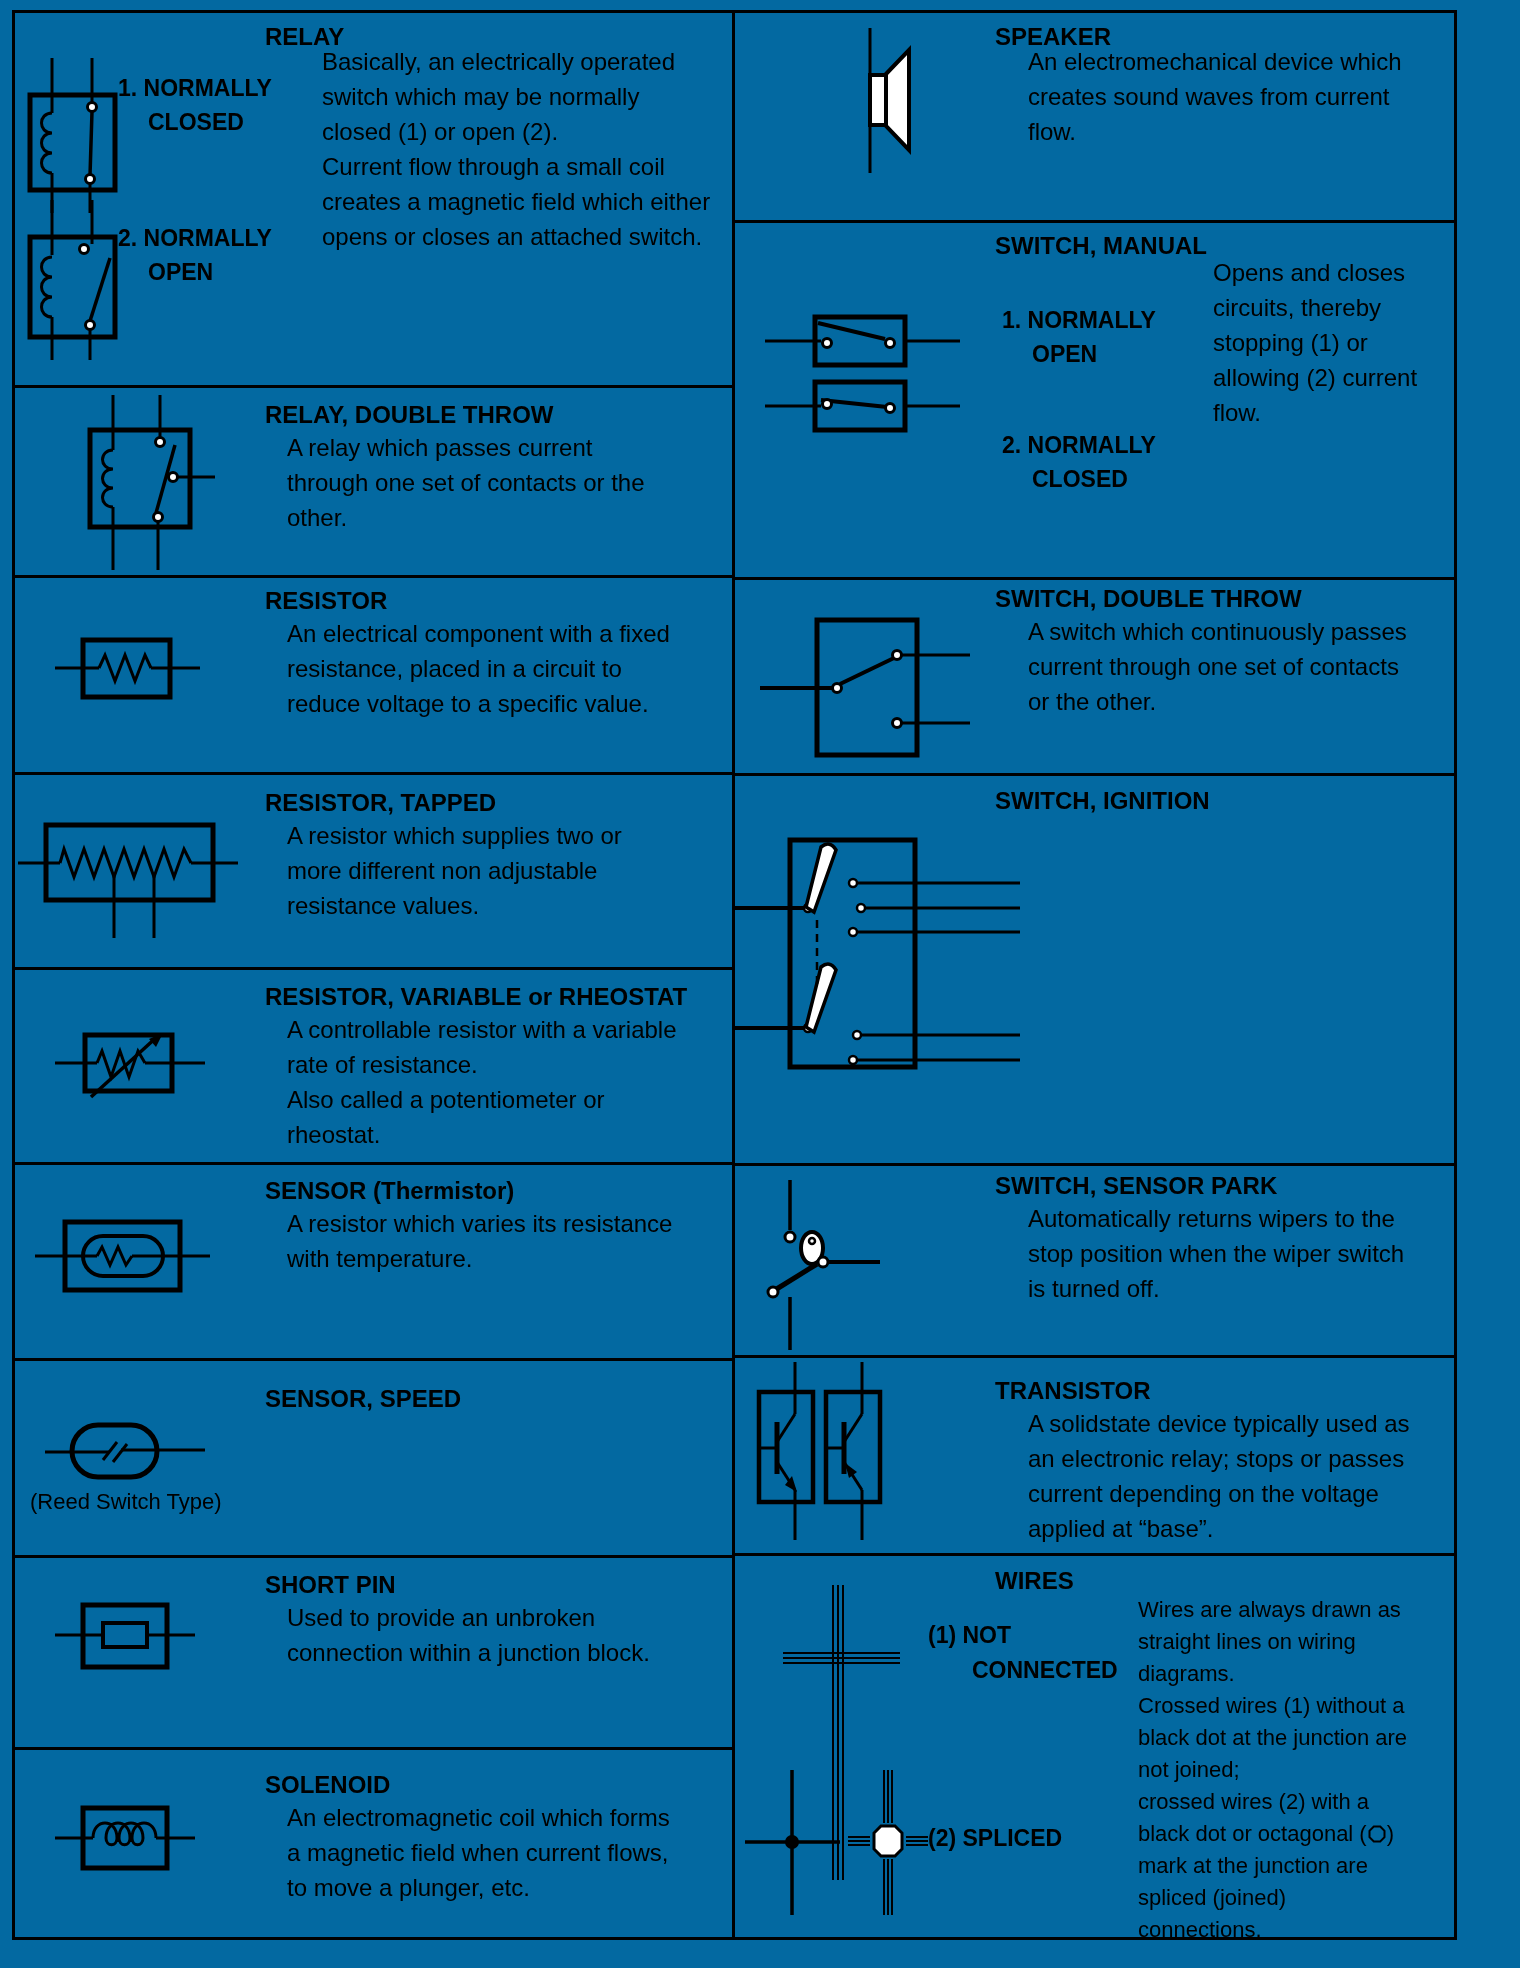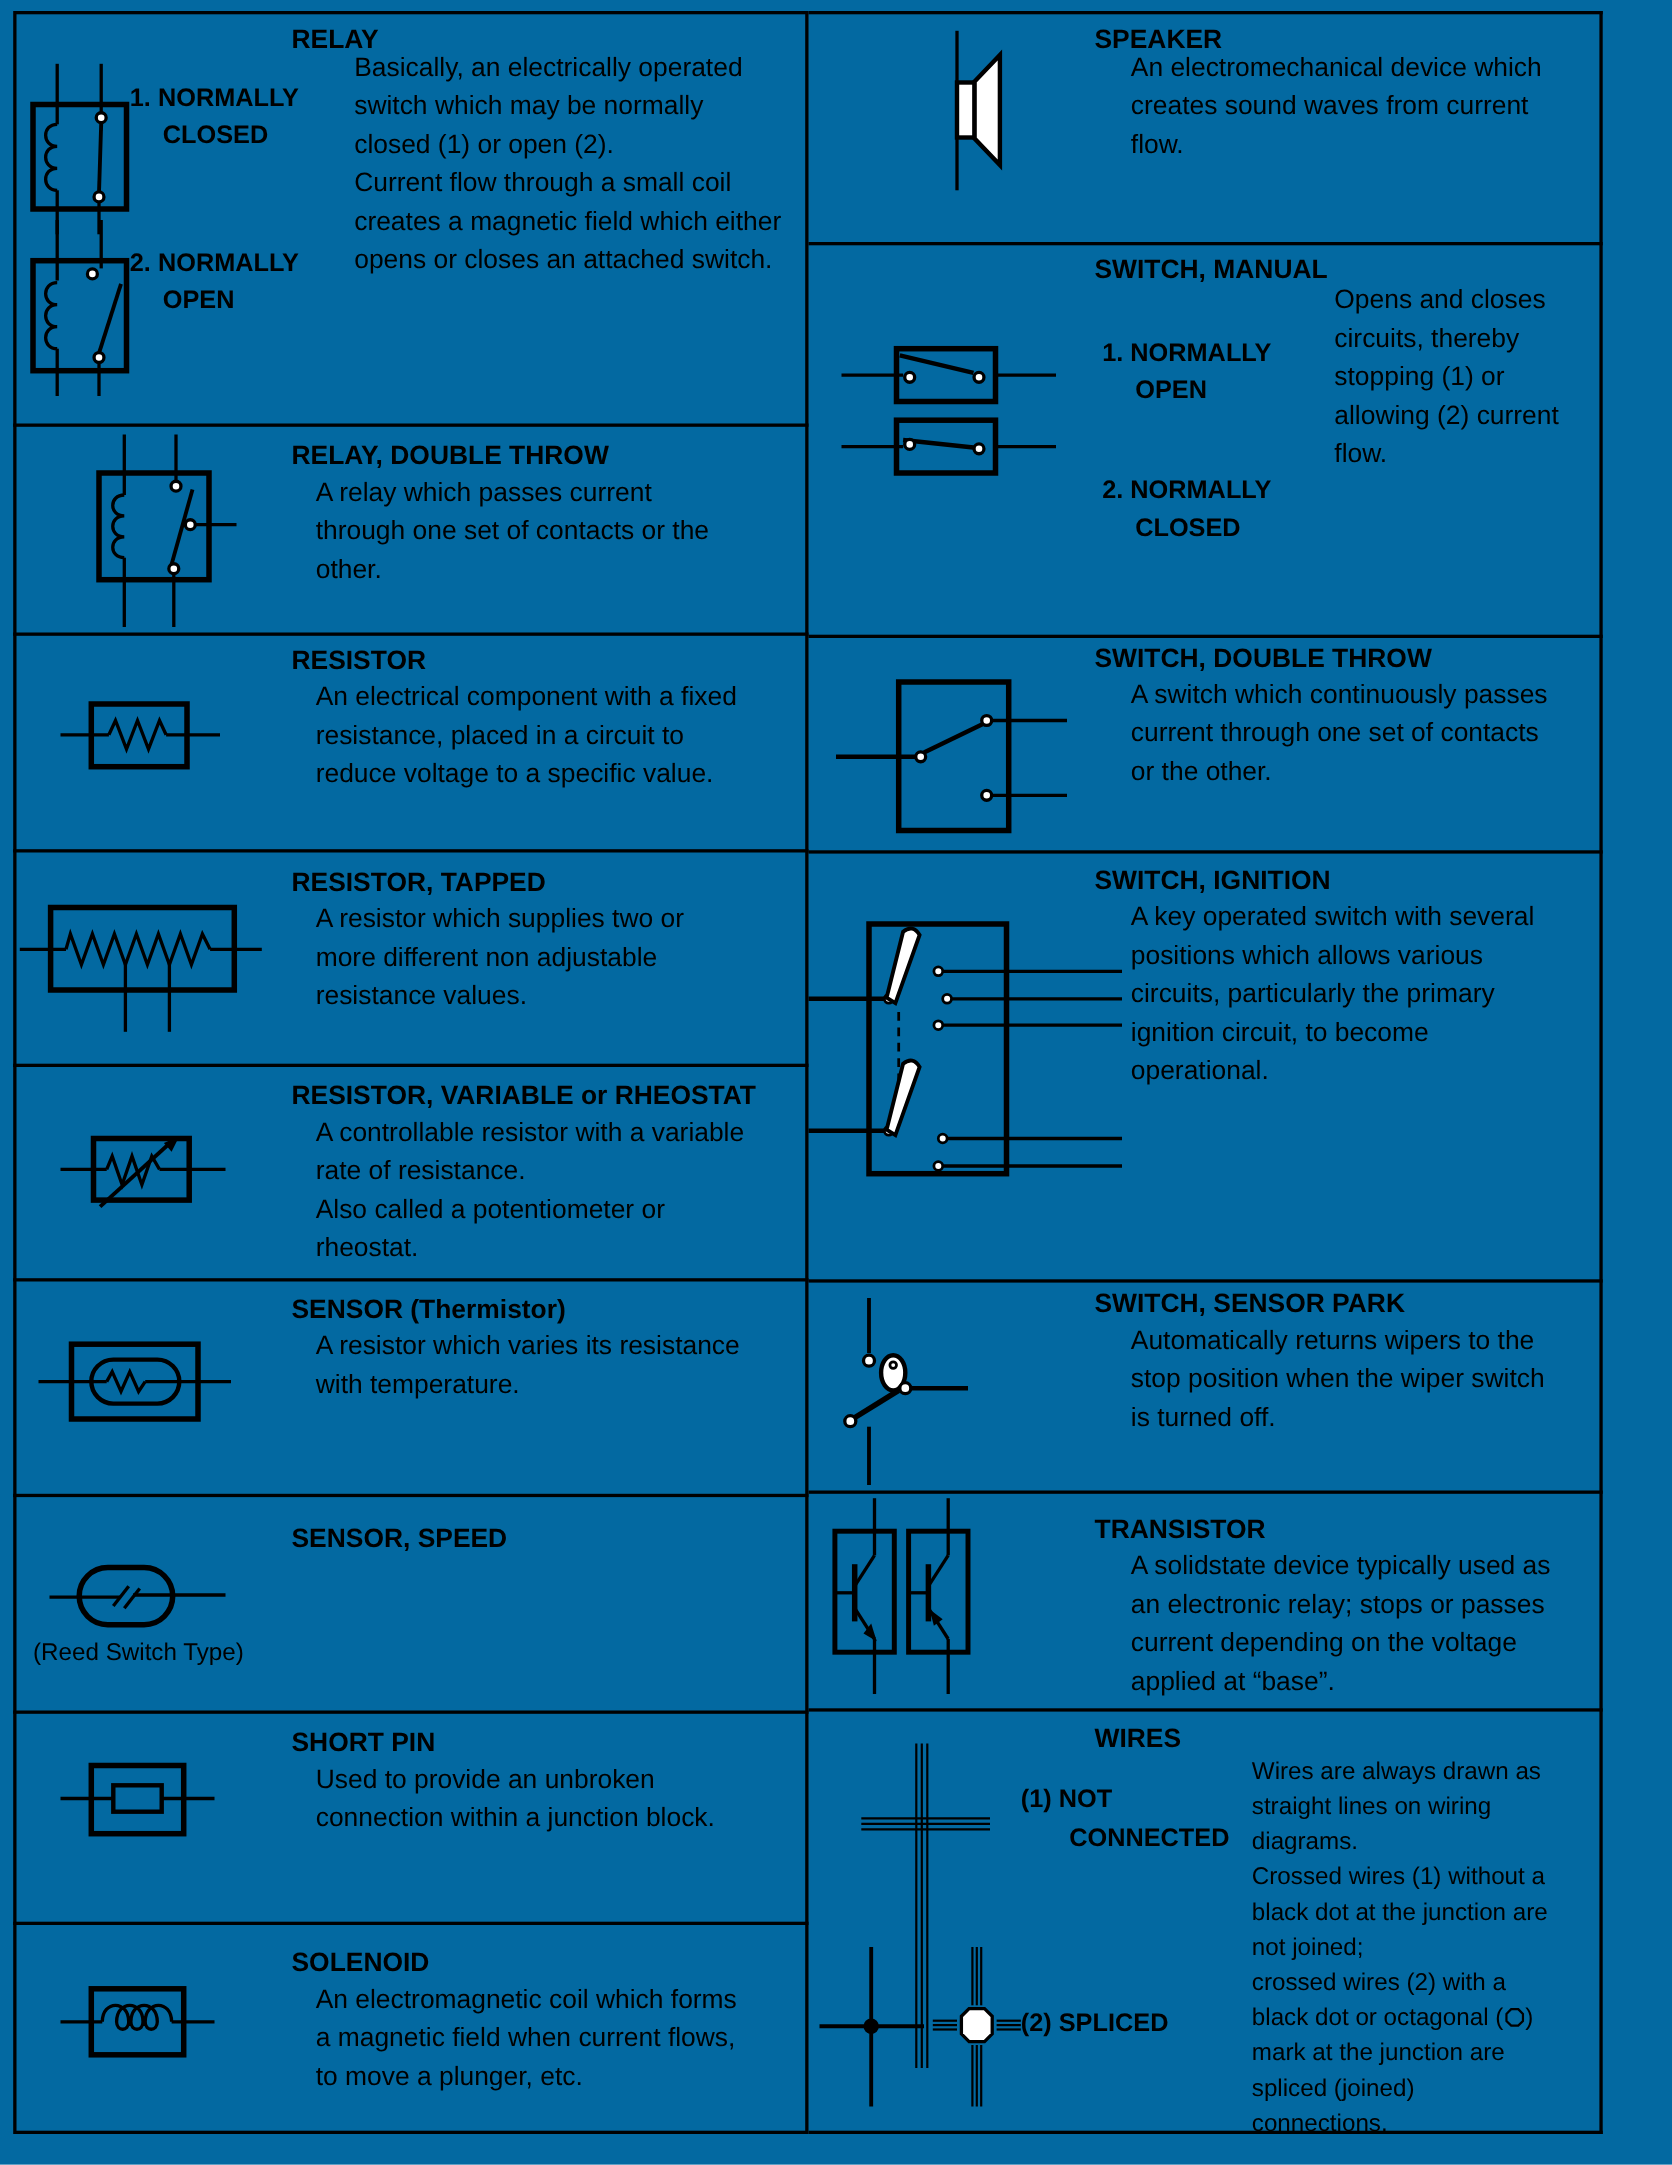--- a/index.html
+++ b/index.html
@@ -144,25 +144,20 @@
   <div class="t lab" id="ra1b">OPEN</div>
   <div class="t lab" id="ra2a">2. NORMALLY</div>
   <div class="t lab" id="ra2b">CLOSED</div>
 
   <div class="t h" id="rh3">SWITCH, DOUBLE THROW</div>
   <div class="t b" id="rb3">A switch which continuously passes
 current through one set of contacts
 or the other.</div>
 
   <div class="t h" id="rh4">SWITCH, IGNITION</div>
-  <div class="t b" id="rb4">A key operated switch with several
-positions which allows various
-circuits, particularly the primary
-ignition circuit, to become
-operational.</div>
 
   <div class="t h" id="rh5">SWITCH, SENSOR PARK</div>
   <div class="t b" id="rb5">Automatically returns wipers to the
 stop position when the wiper switch
 is turned off.</div>
 
   <div class="t h" id="rh6">TRANSISTOR</div>
   <div class="t b" id="rb6">A solidstate device typically used as
 an electronic relay; stops or passes
 current depending on the voltage

